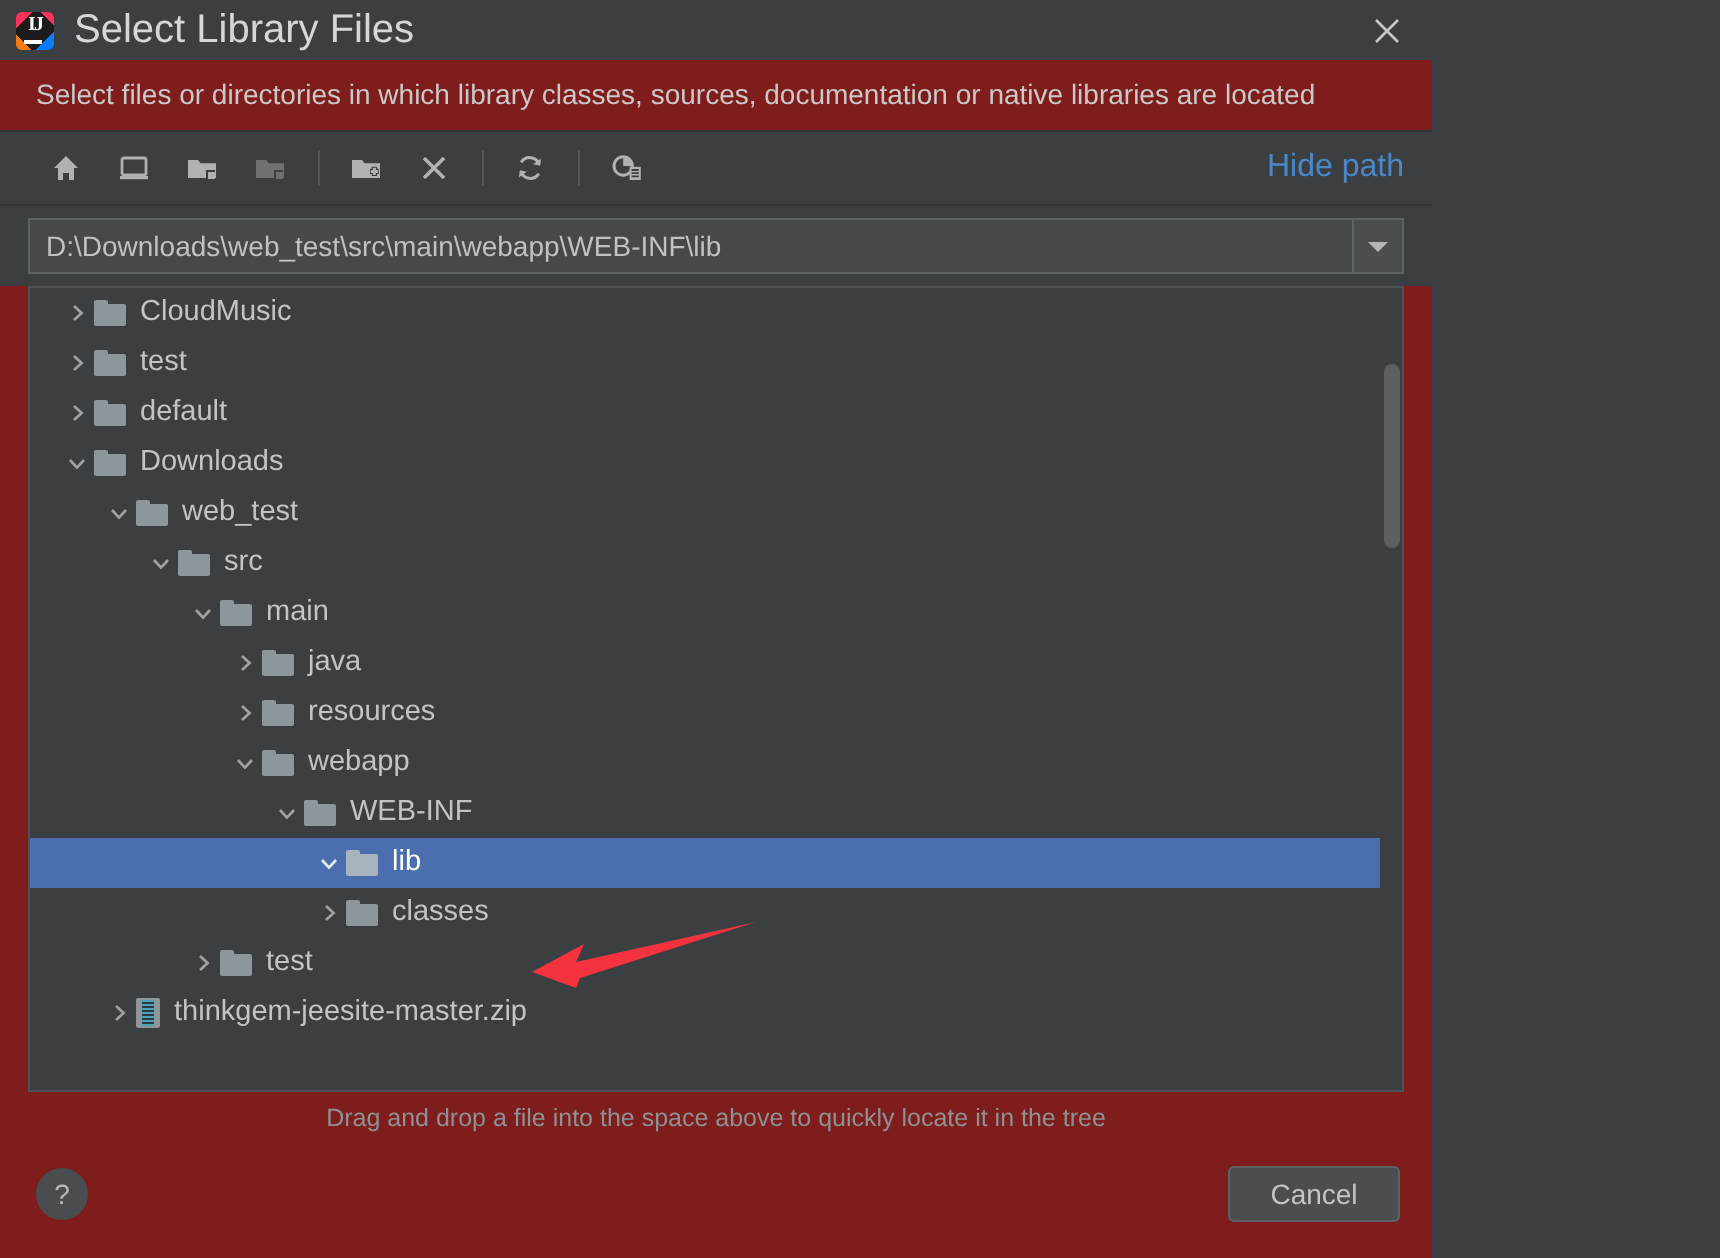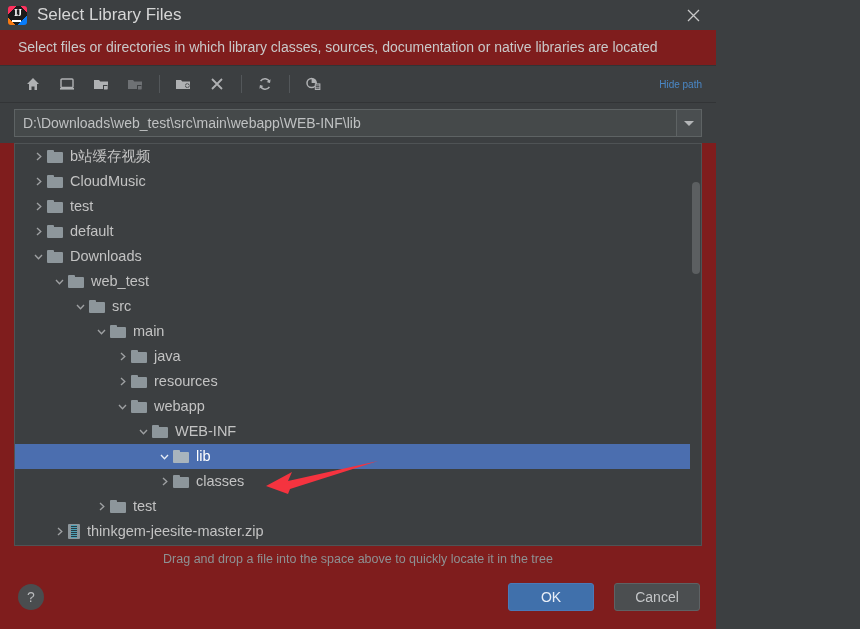--- a/index.html
+++ b/index.html
@@ -54,21 +54,21 @@
     line-height: 11px;
   }
   .ij-logo .ij-bar {
     position: absolute;
     left: 4px; bottom: 3px;
     width: 9px; height: 2px;
     background: #ffffff;
   }
   .title-text {
     margin-left: 10px;
-    font-size: 17px;
+    font-size: 20px;
     color: #d6d6d6;
     white-space: nowrap;
   }
   .close-btn {
     margin-left: auto;
     width: 46px; height: 30px;
     display: flex; align-items: center; justify-content: center;
     color: #c8c8c8;
   }
   .close-btn svg { display: block; }
@@ -103,21 +103,21 @@
   .tb-btn.disabled { color: #6e7174; }
   .tb-sep {
     width: 1px; height: 18px;
     background: #53575a;
     margin: 0 8px 0 5px;
     flex: 0 0 1px;
   }
   .hide-path {
     margin-left: auto;
     color: #4a88c7;
-    font-size: 10px;
+    font-size: 16px;
     white-space: nowrap;
   }
 
   
   .pathrow {
     flex: 0 0 40px;
     display: flex;
     align-items: flex-end;
     padding: 6px 14px 6px 14px;
     background: #3c3f41;
@@ -423,33 +423,20 @@
           <div style="flex: 0 0 14px;"></div>
           <div class="twisty">
             <svg width="11" height="11" viewBox="0 0 11 11">
               <path d="M4 2 L7.8 5.5 L4 9" fill="none" stroke="currentColor" stroke-width="1.35"></path>
             </svg>
           </div>
           <div class="folder-icon">
             <div class="tab"></div>
             <div class="body"></div>
           </div>
-          <span class="row-label">b站缓存视频</span>
-        </div>
-        <div class="row">
-          <div style="flex: 0 0 14px;"></div>
-          <div class="twisty">
-            <svg width="11" height="11" viewBox="0 0 11 11">
-              <path d="M4 2 L7.8 5.5 L4 9" fill="none" stroke="currentColor" stroke-width="1.35"></path>
-            </svg>
-          </div>
-          <div class="folder-icon">
-            <div class="tab"></div>
-            <div class="body"></div>
-          </div>
           <span class="row-label">CloudMusic</span>
         </div>
         <div class="row">
           <div style="flex: 0 0 14px;"></div>
           <div class="twisty">
             <svg width="11" height="11" viewBox="0 0 11 11">
               <path d="M4 2 L7.8 5.5 L4 9" fill="none" stroke="currentColor" stroke-width="1.35"></path>
             </svg>
           </div>
           <div class="folder-icon">
@@ -632,21 +619,20 @@
     <div class="vscroll">
       <div class="thumb"></div>
     </div>
   </div>
 
   <div class="hint">Drag and drop a file into the space above to quickly locate it in the tree</div>
 
   <div class="footer">
     <div class="help-btn">?</div>
     <div class="btn-group">
-      <div class="btn primary" style="background: rgb(64, 112, 171);">OK</div>
       <div class="btn secondary">Cancel</div>
     </div>
   </div>
 
   <svg class="arrow-annotation" viewBox="0 0 860 629">
     <g id="arrow-group">
       <polygon points="266,486 292,472 288,481 378,461 290,489 288,494" fill="#f5333f"></polygon>
     </g>
   </svg>
 

